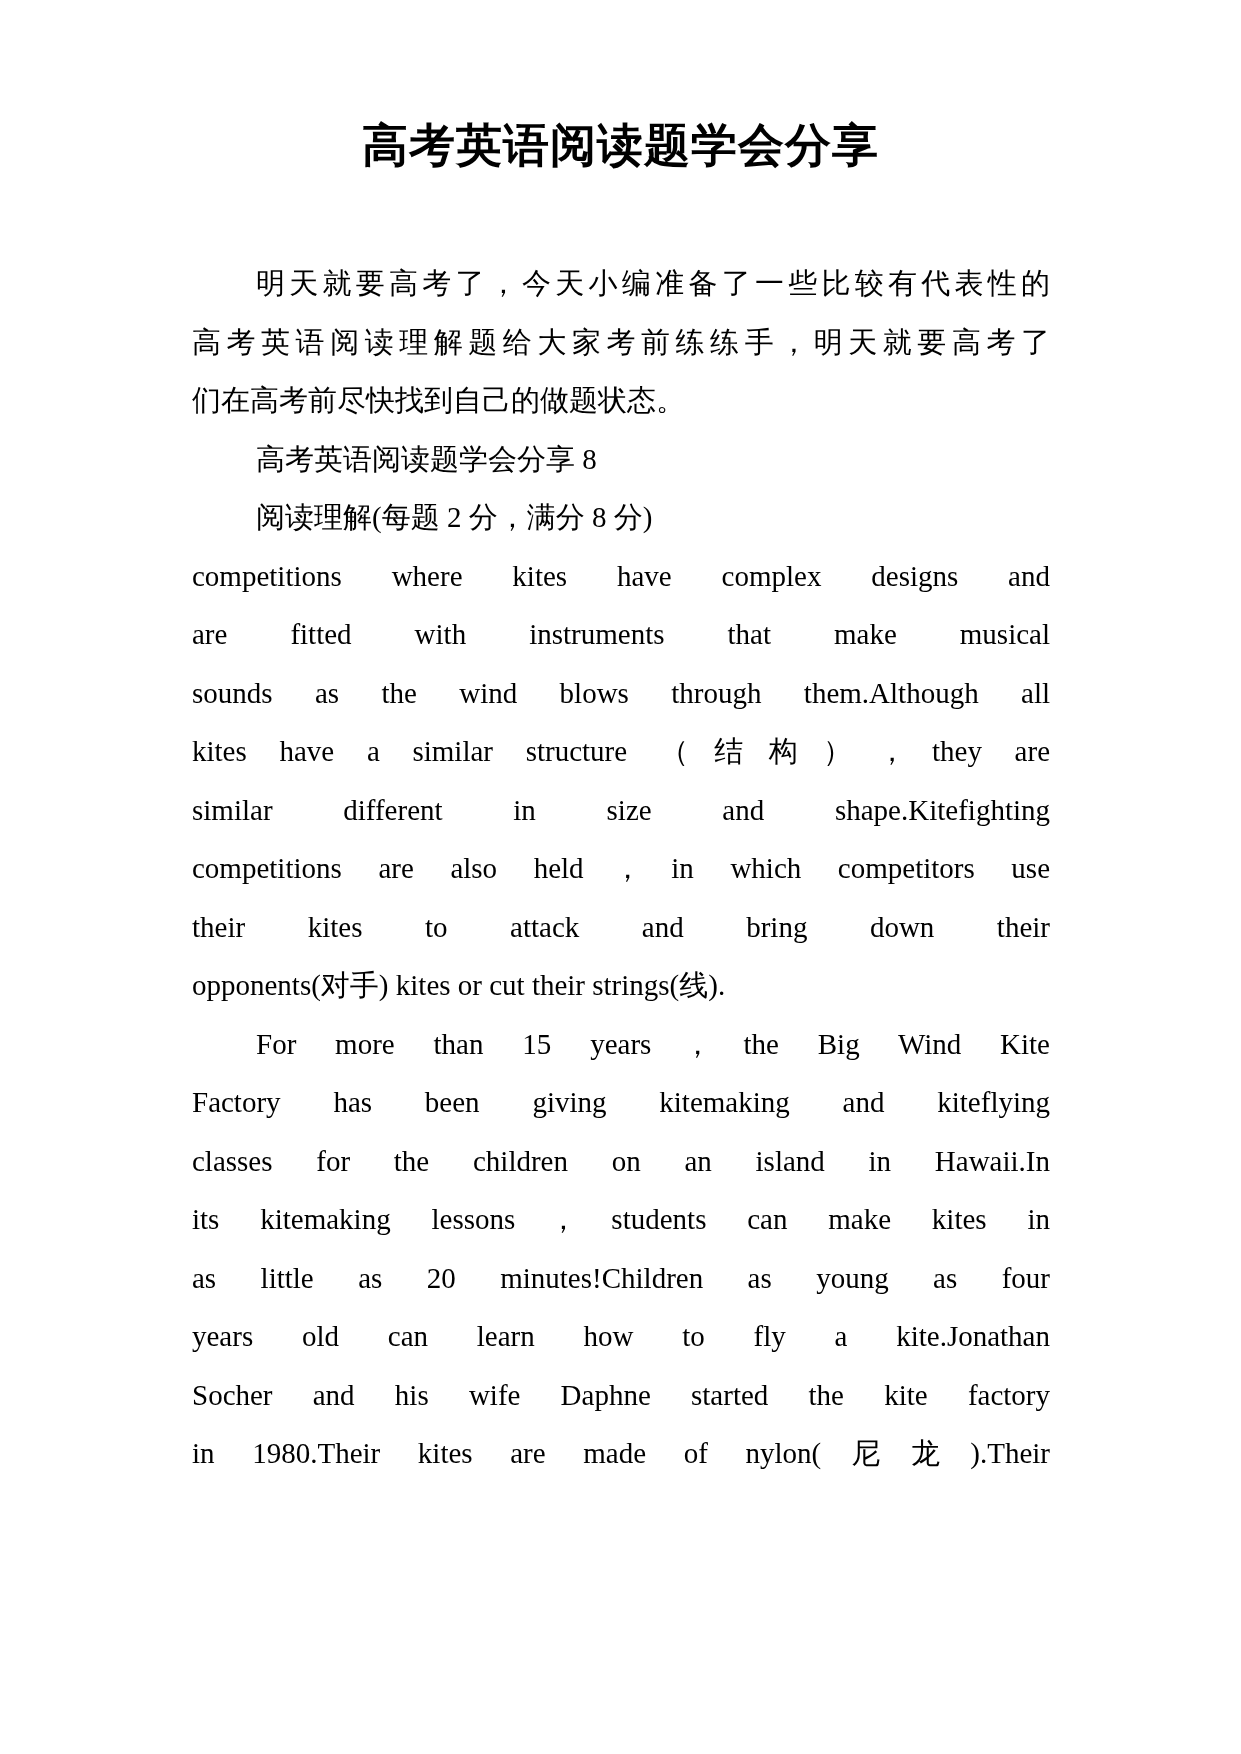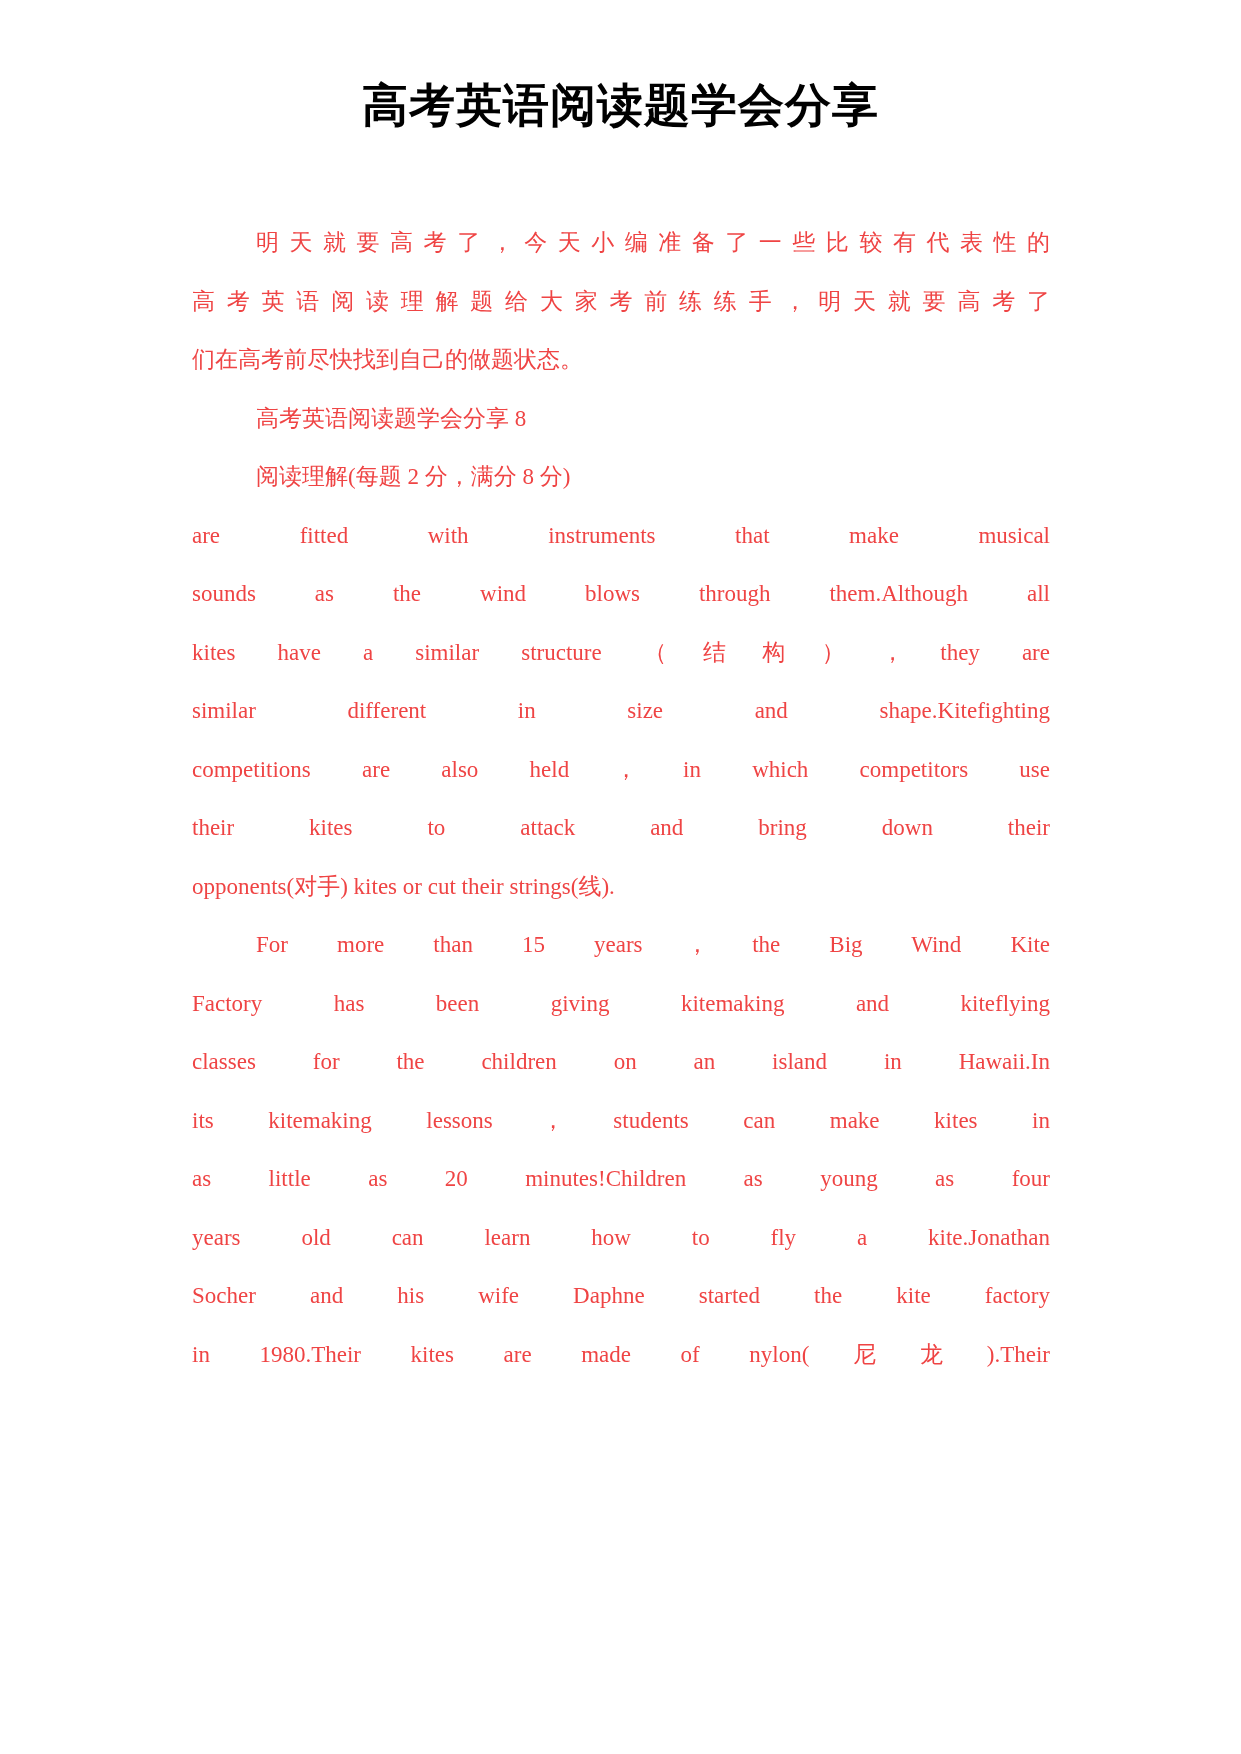--- a/index.html
+++ b/index.html
@@ -8,34 +8,34 @@
     background: #ffffff;
   }
   .page {
     position: relative;
     width: 1241px;
     height: 1754px;
     background: #ffffff;
     overflow: hidden;
   }
   .doc-title {
-    padding-top: 76px;
+    padding-top: 116px;
     text-align: center;
     font-family: "Liberation Sans", "DejaVu Sans", sans-serif;
     font-weight: 900;
     font-size: 46px;
     line-height: 58px;
     color: #000000;
     letter-spacing: 1px;
   }
   .doc-body {
     margin: 80px 191px 0 192px;
     font-family: "Liberation Serif", "DejaVu Serif", serif;
-    font-size: 23px;
-    color: #ef4444;
+    font-size: 29px;
+    color: #000000;
   }
   .line {
     height: 58.5px;
     line-height: 58.5px;
     text-align: left;
     white-space: nowrap;
     overflow: hidden;
   }
   .line.just {
     white-space: normal;
@@ -52,20 +52,21 @@
 <div class="page">
 
   <div class="doc-title">高考英语阅读题学会分享</div>
 
   <div class="doc-body">
     <div class="line indent just">明天就要高考了，今天小编准备了一些比较有代表性的</div>
     <div class="line just">高考英语阅读理解题给大家考前练练手，明天就要高考了</div>
     <div class="line">们在高考前尽快找到自己的做题状态。</div>
     <div class="line indent">高考英语阅读题学会分享 8</div>
     <div class="line indent">阅读理解(每题 2 分，满分 8 分)</div>
+    <div class="line just">competitions where kites have complex designs and</div>
     <div class="line just">are fitted with instruments that make musical</div>
     <div class="line just">sounds as the wind blows through them.Although all</div>
     <div class="line just">kites have a similar structure （结构），they are</div>
     <div class="line just">similar different in size and shape.Kitefighting</div>
     <div class="line just">competitions are also held，in which competitors use</div>
     <div class="line just">their kites to attack and bring down their</div>
     <div class="line">opponents(对手) kites or cut their strings(线).</div>
     <div class="line indent just">For more than 15 years，the Big Wind Kite</div>
     <div class="line just">Factory has been giving kitemaking and kiteflying</div>
     <div class="line just">classes for the children on an island in Hawaii.In</div>

